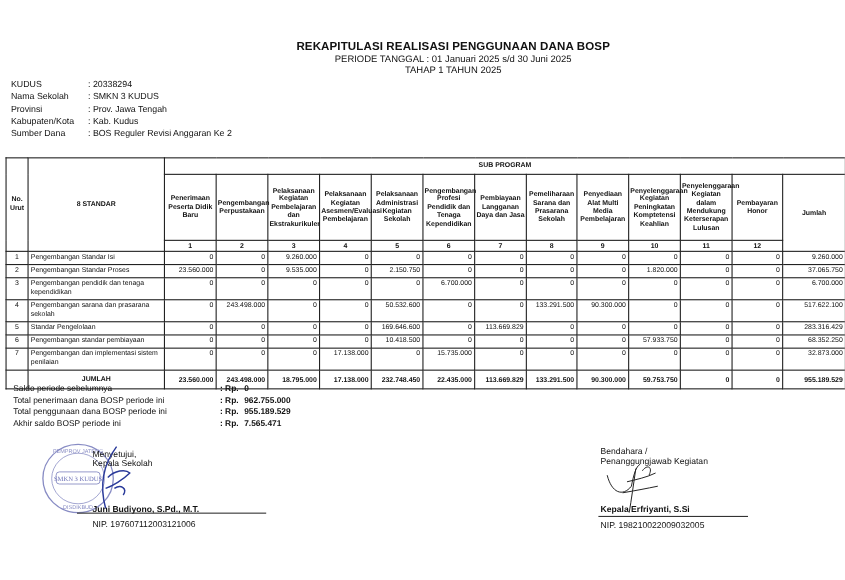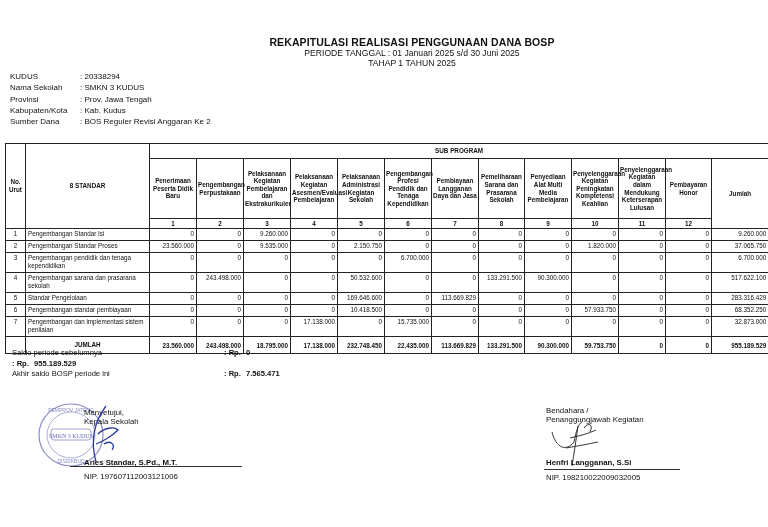--- a/index.html
+++ b/index.html
@@ -25,21 +25,21 @@
   tr.hdr2 th { height: 60px; }
   td.no { text-align: center; font-size: 6.5px; vertical-align: top; padding-top: 1px; }
   td.name { font-size: 6.6px; padding: 1px 2px; vertical-align: top; line-height: 7.8px; }
   td.val { text-align: right; font-size: 6.6px; padding: 1px 2px; vertical-align: top; }
   tr.r1 td { height: 12px; }
   tr.r2 td { height: 20px; }
   tr.total td { height: 17px; font-weight: bold; vertical-align: middle; }
   tr.total td.name { text-align: center; vertical-align: middle; }
 
   .summary { position: absolute; top: 348px; left: 12px; font-size: 7.6px; }
-  .sum-row { display: flex; height: 10.5px; line-height: 10.5px; gap: 24px; }
+  .sum-row { display: flex; height: 10.5px; line-height: 10.5px; }
   .sum-label { width: 188px; }
   .sum-val { font-weight: bold; }
   .sum-val .rp { display: inline-block; width: 22px; }
 
   .sign-left { position: absolute; top: 408px; left: 84px; font-size: 7.8px; }
   .sign-right { position: absolute; top: 406px; left: 546px; font-size: 7.8px; }
   .sign-name { font-weight: bold; }
   .line-left { position: absolute; top: 466px; left: 70px; width: 172px; border-top: 1px solid #333; }
   .line-right { position: absolute; top: 469px; left: 544px; width: 136px; border-top: 1px solid #333; }
   .stamp { position: absolute; top: 401px; left: 36px; width: 70px; height: 68px; }
@@ -270,20 +270,25 @@
       </tr>
     </tbody>
 </table>
 
 <div class="summary">
   <div class="sum-row">
       <span class="sum-label">Saldo periode sebelumnya</span>
       <span class="sum-val"><span class="rp">: Rp.</span><span>0</span></span>
     </div>
   <div class="sum-row">
+      <span class="sum-label">Total penerimaan dana BOSP periode ini</span>
+      <span class="sum-val"><span class="rp">: Rp.</span><span>962.755.000</span></span>
+    </div>
+  <div class="sum-row">
+      <span class="sum-label">Total penggunaan dana BOSP periode ini</span>
       <span class="sum-val"><span class="rp">: Rp.</span><span>955.189.529</span></span>
     </div>
   <div class="sum-row">
       <span class="sum-label">Akhir saldo BOSP periode ini</span>
       <span class="sum-val"><span class="rp">: Rp.</span><span>7.565.471</span></span>
     </div>
 </div>
 
 <svg class="stamp" viewBox="0 0 70 68">
   <ellipse cx="35" cy="34" rx="32" ry="31" fill="none" stroke="#6a6fb5" stroke-width="1.2" opacity="0.8"></ellipse>
@@ -291,35 +296,35 @@
   <rect x="15" y="28" width="40" height="11" rx="3" fill="none" stroke="#6a6fb5" stroke-width="0.8" opacity="0.8"></rect>
   <text x="35" y="36.5" font-size="6" text-anchor="middle" fill="#6a6fb5" font-family="Liberation Serif, serif">SMKN 3 KUDUS</text>
   <text x="35" y="11" font-size="5" text-anchor="middle" fill="#6a6fb5" font-family="Liberation Sans, sans-serif" opacity="0.8">PEMPROV JATENG</text>
   <text x="35" y="62" font-size="5" text-anchor="middle" fill="#6a6fb5" font-family="Liberation Sans, sans-serif" opacity="0.8">DISDIKBUD</text>
 </svg>
 
 <div class="sign-left">
   <div>Menyetujui,</div>
   <div>Kepala Sekolah</div>
   <div style="height:32px"></div>
-  <div class="sign-name">Aries Standar, S.Pd., M.T.</div>
+  <div class="sign-name">Juni Budiyono, S.Pd., M.T.</div>
   <div style="height:5px"></div>
   <div>NIP. 197607112003121006</div>
 </div>
 <div class="line-left"></div>
 
 <svg class="sig" style="left:84px;top:404px;width:40px;height:62px" viewBox="0 0 40 62">
   <path d="M22 2 C10 18, 6 36, 12 58 M14 30 C20 24, 30 22, 34 26 C28 32, 18 38, 12 40 M20 40 C26 36, 32 40, 28 46" fill="none" stroke="#2a3a9a" stroke-width="1.3"></path>
 </svg>
 
 <div class="sign-right">
   <div>Bendahara /</div>
   <div>Penanggungjawab Kegiatan</div>
   <div style="height:34px"></div>
-  <div class="sign-name">Henfri Langganan, S.Si</div>
+  <div class="sign-name">Kepala Erfriyanti, S.Si</div>
   <div style="height:6px"></div>
   <div>NIP. 198210022009032005</div>
 </div>
 <div class="line-right"></div>
 
 <svg class="sig" style="left:548px;top:418px;width:60px;height:50px" viewBox="0 0 60 50">
   <path d="M4 14 C8 30, 18 34, 26 24 C28 14, 30 6, 34 4 M30 8 C28 22, 26 36, 24 48 M22 20 C30 18, 40 16, 48 12 M18 30 C30 28, 40 26, 50 24 M36 10 C40 4, 46 6, 42 14" fill="none" stroke="#222" stroke-width="0.9"></path>
 </svg>
 
 </body></html>

